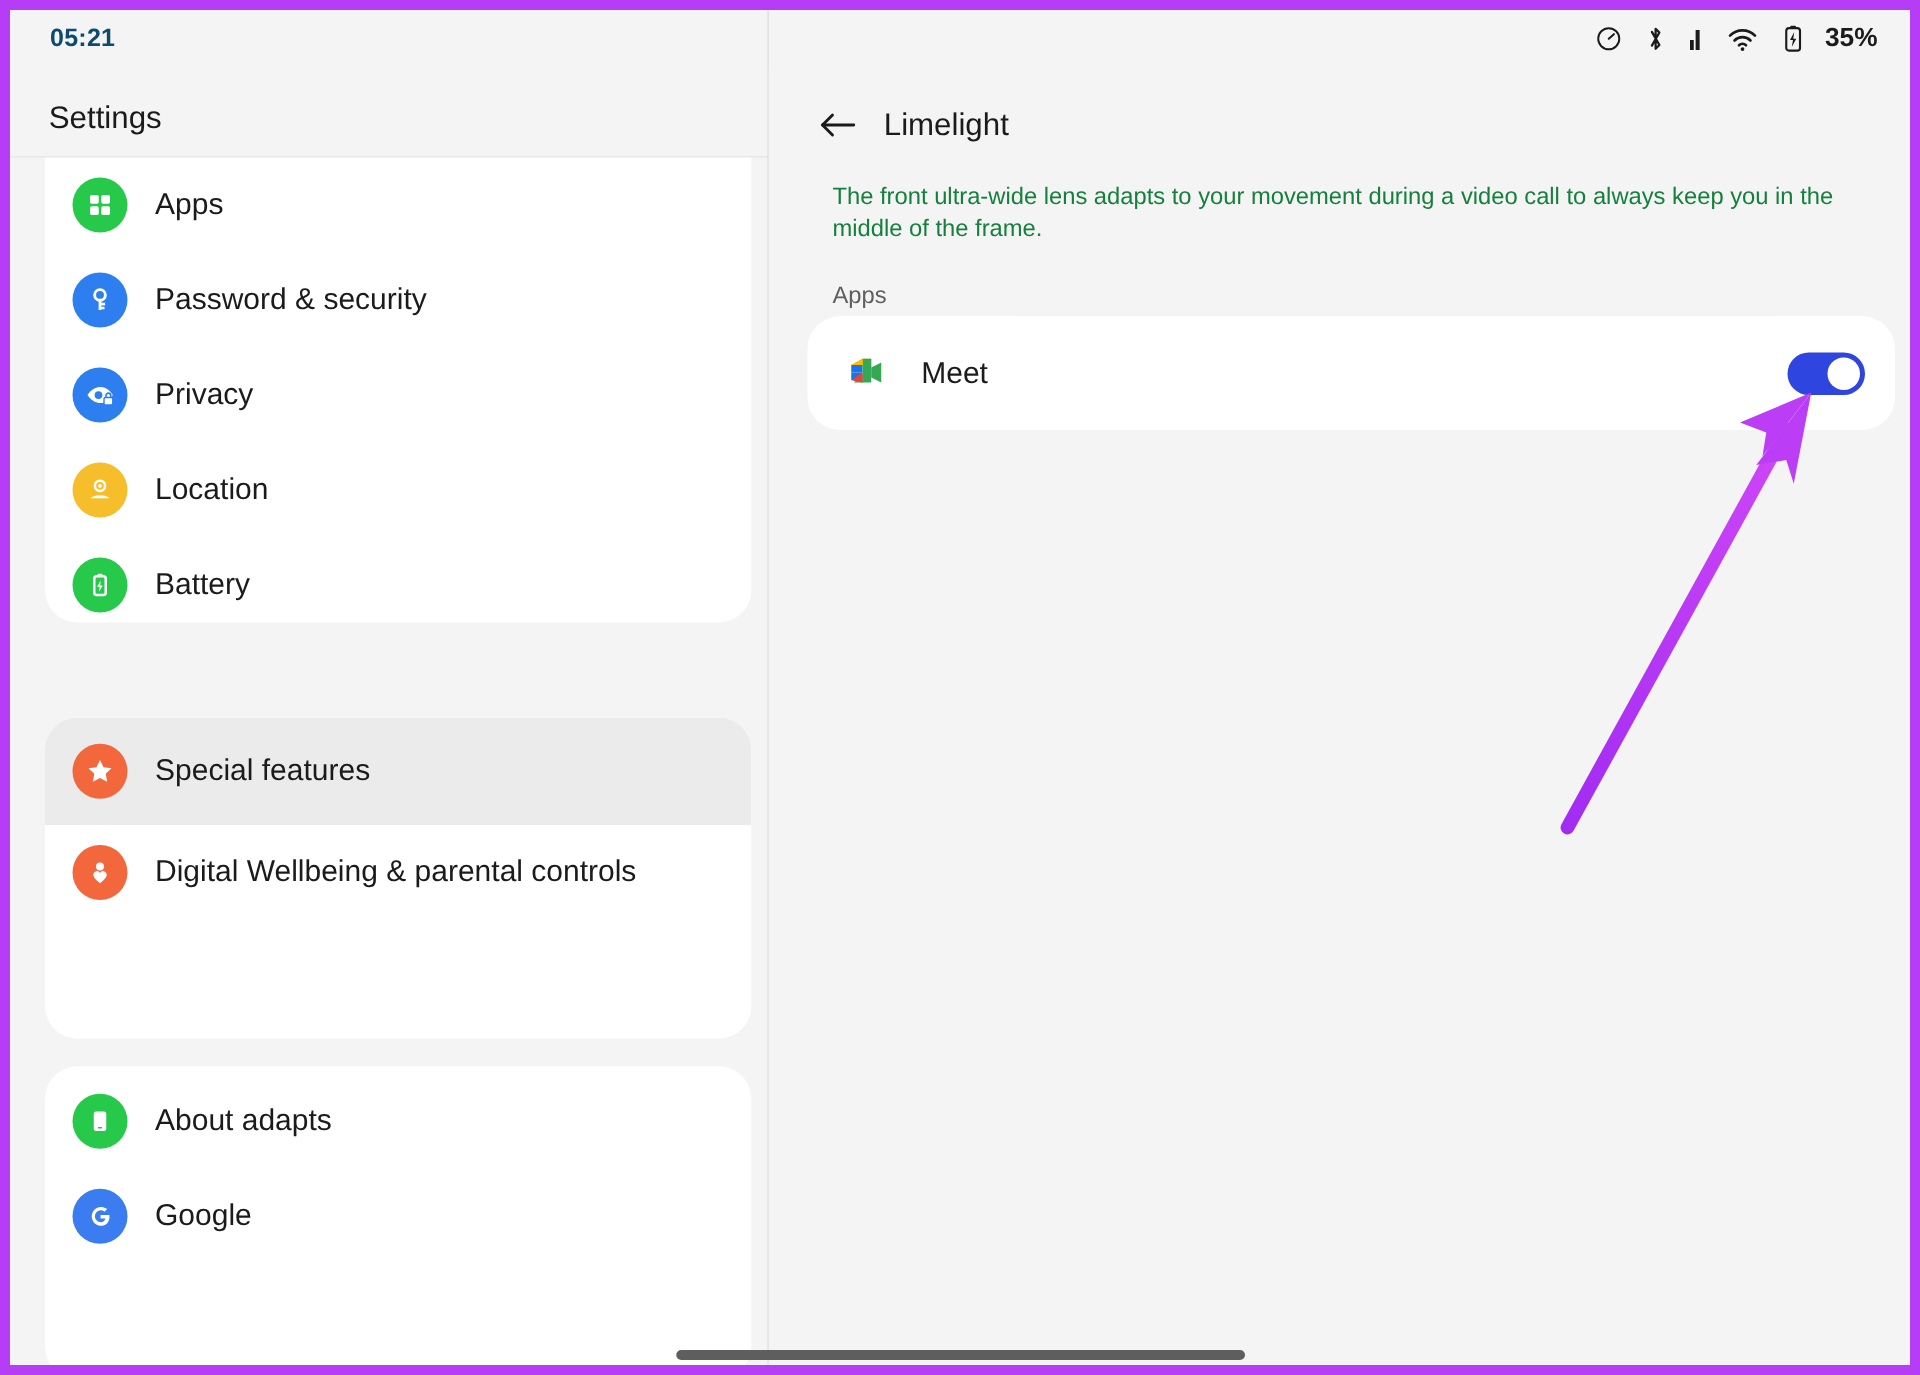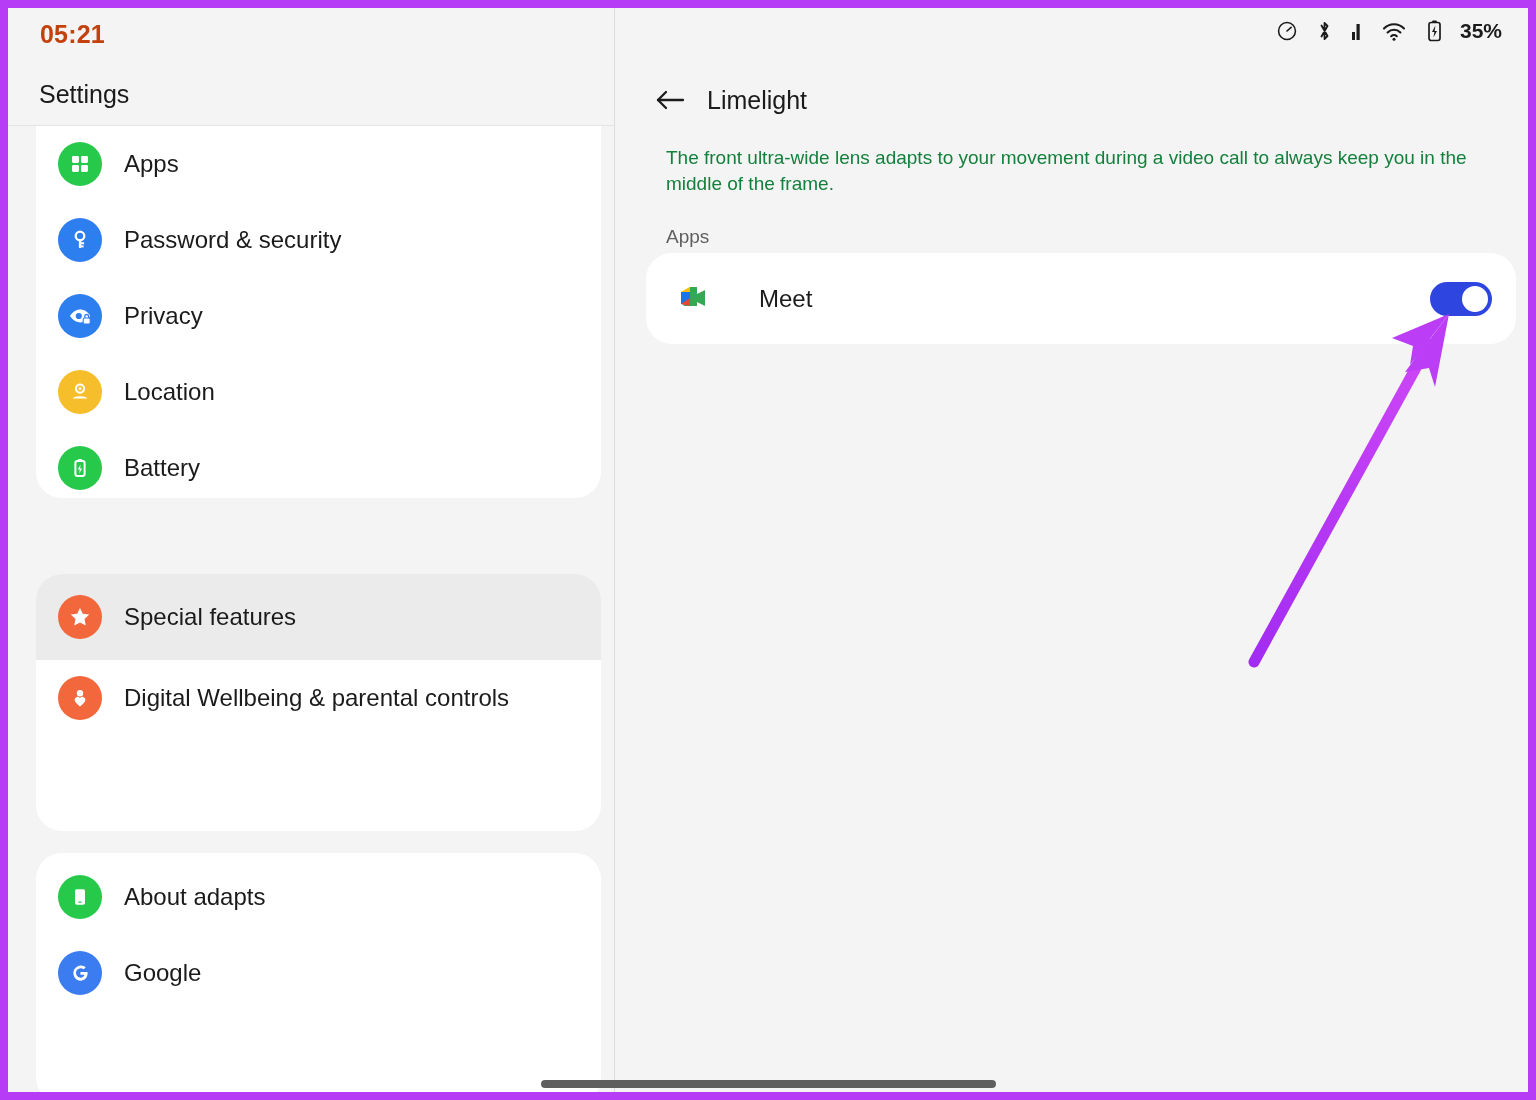--- a/index.html
+++ b/index.html
@@ -24,21 +24,21 @@
     background: #f4f4f4;
   }
 
   
   .statusbar {
     position: absolute; left: 0; top: 0;
     width: 1520px; height: 46px;
   }
   .status-clock {
     position: absolute; left: 32px; top: 12px;
-    font-size: 25px; font-weight: 700; color: #c2410c;
+    font-size: 20px; font-weight: 700; color: #0c4a6e;
     letter-spacing: .2px;
   }
   .status-right {
     position: absolute; right: 26px; top: 9px;
     display: flex; align-items: center; gap: 20px;
     height: 28px;
   }
   .status-right svg { display: block; }
   .status-battery-text {
     font-size: 21px; font-weight: 700; color: #1b1b1b;
@@ -130,21 +130,21 @@
     font-size: 19px; line-height: 1.36; color: #15803d;
   }
   .section-label {
     position: absolute; left: 51px; top: 172px;
     font-size: 19px; color: #5f5f5f;
   }
   .app-card {
     position: absolute; left: 31px; top: 199px;
     width: 870px; height: 91px;
     background: #ffffff; border-radius: 26px;
-    display: flex; align-items: center; gap: 22px;
+    display: flex; align-items: center;
   }
   .app-icon {
     margin-left: 31px;
     width: 36px; height: 32px;
     display: flex; align-items: center; justify-content: center;
   }
   .app-name {
     margin-left: 24px;
     font-size: 24px; color: #1b1b1b;
   }

